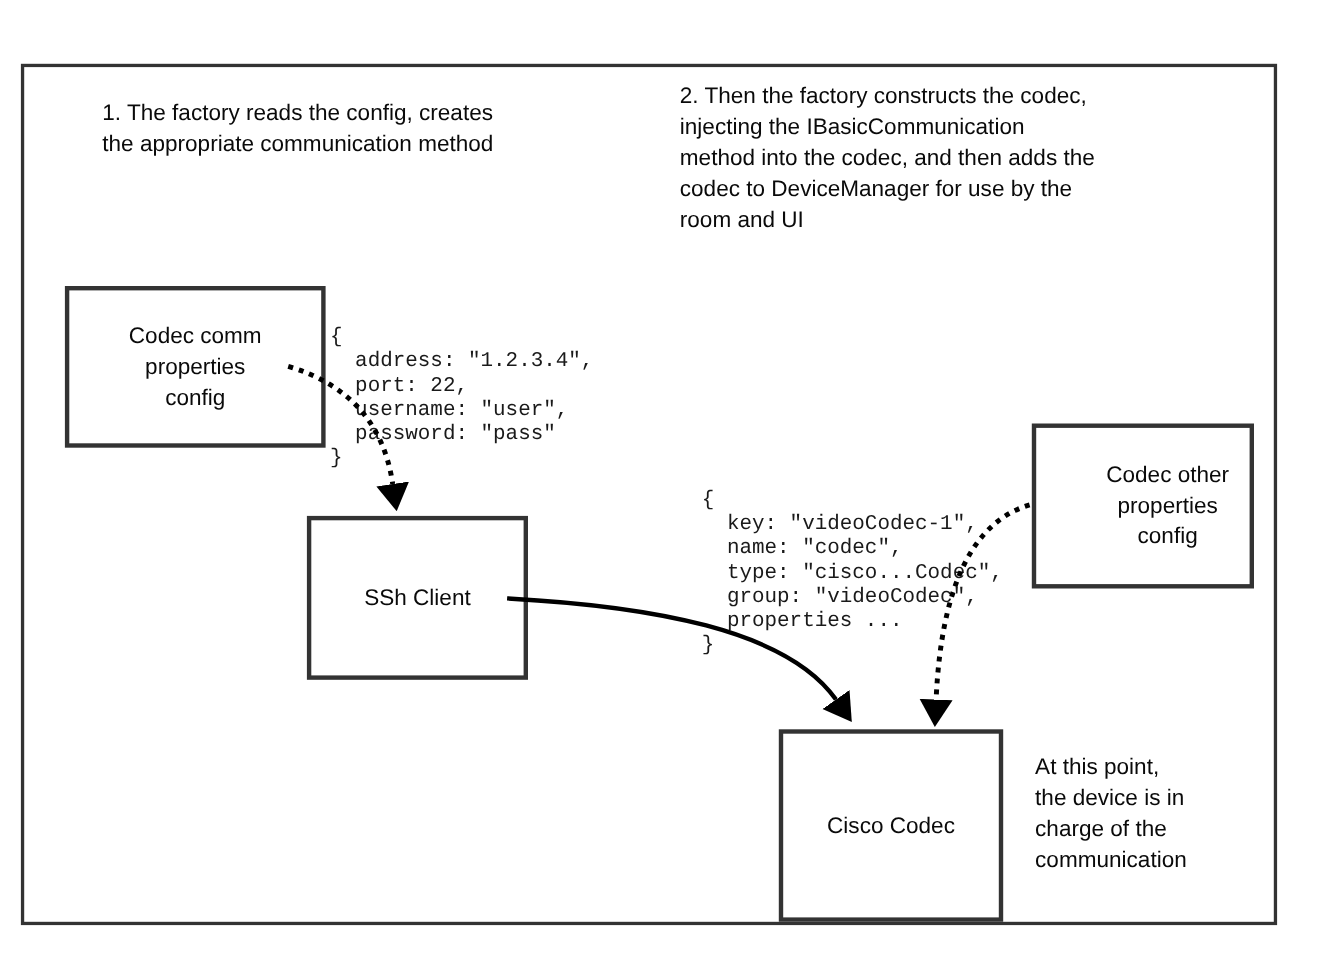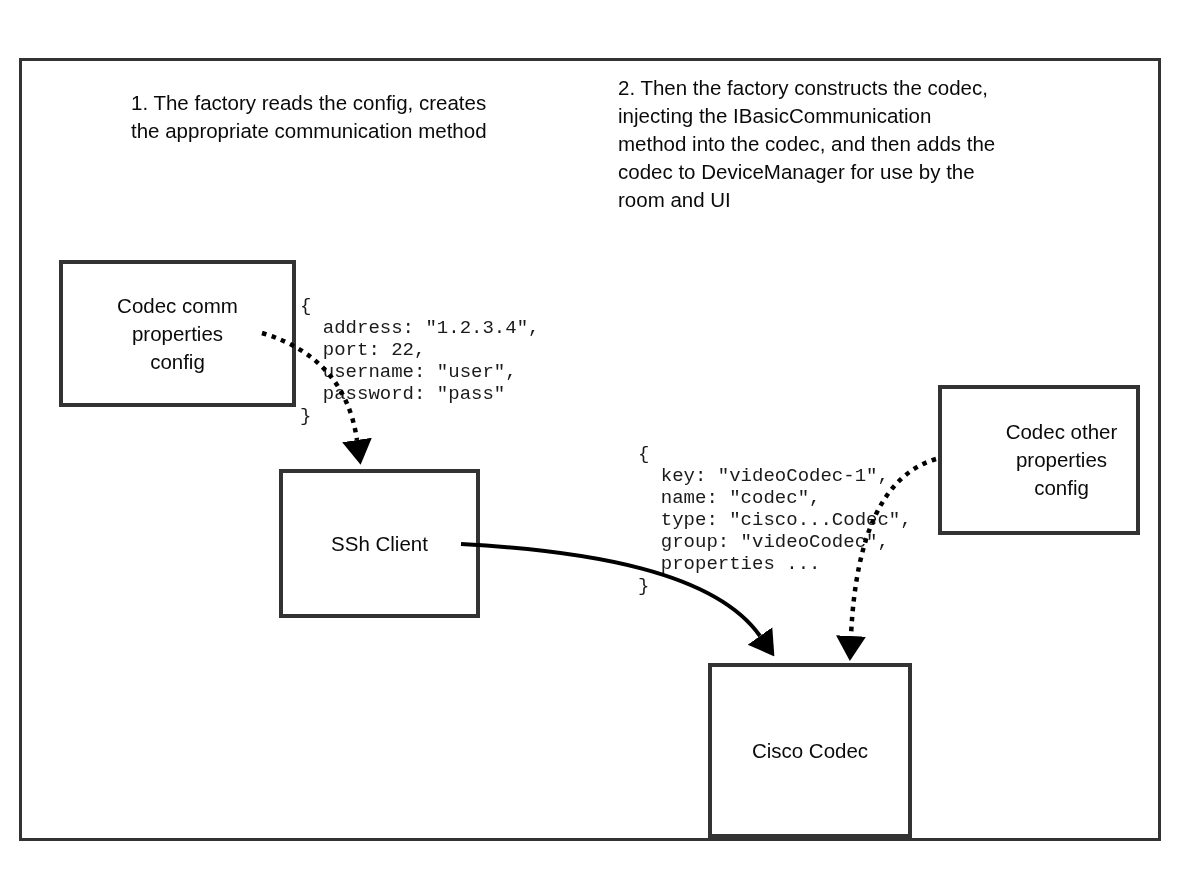--- a/index.html
+++ b/index.html
@@ -25,21 +25,21 @@
     border: 3px solid #333333;
     background: #ffffff;
   }
   .note {
     position: absolute;
     font-size: 20.5px;
     line-height: 28px;
     white-space: pre-line;
     color: #0a0a0a;
   }
-  .note-step1 { left: 93px;  top: 89px;  width: 460px; margin-left: 38px; }
+  .note-step1 { left: 93px;  top: 89px;  width: 460px; }
   .note-step2 { left: 618px; top: 74px;  width: 470px; }
   .note-final { left: 941px; top: 684px; width: 210px; }
   .node {
     position: absolute;
     border: 4px solid #333333;
     background: #ffffff;
     display: flex;
     align-items: center;
     justify-content: center;
     text-align: center;
@@ -125,20 +125,24 @@
   <div class="node node-codec-other">
     <span class="node-label">Codec other
 properties
 config</span>
   </div>
 
   <div class="node node-cisco-codec">
     <span class="node-label">Cisco Codec</span>
   </div>
 
+  <div class="note note-final">At this point,
+the device is in
+charge of the
+communication</div>
 
   <svg class="arrow-layer" viewBox="0 0 1200 880">
     <defs>
       <marker id="ah" viewBox="0 0 10 12" refX="0" refY="6" markerWidth="25" markerHeight="36" orient="auto" markerUnits="userSpaceOnUse">
         <path d="M0,0 L10,6 L0,12 Z" fill="#000000"></path>
       </marker>
     </defs>
 
     <path class="edge edge-dotted" d="M 262 333 Q 345 358 357 440" marker-end="url(#ah)"></path>
 

